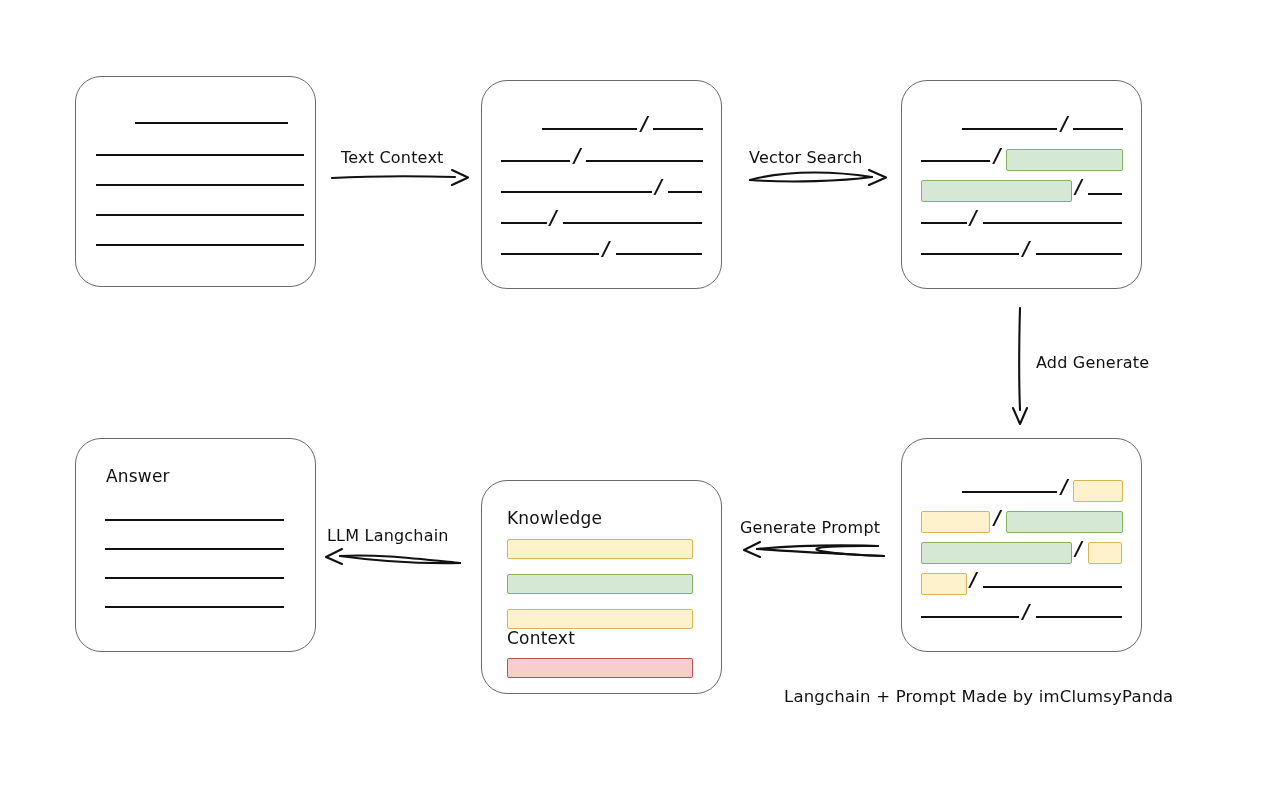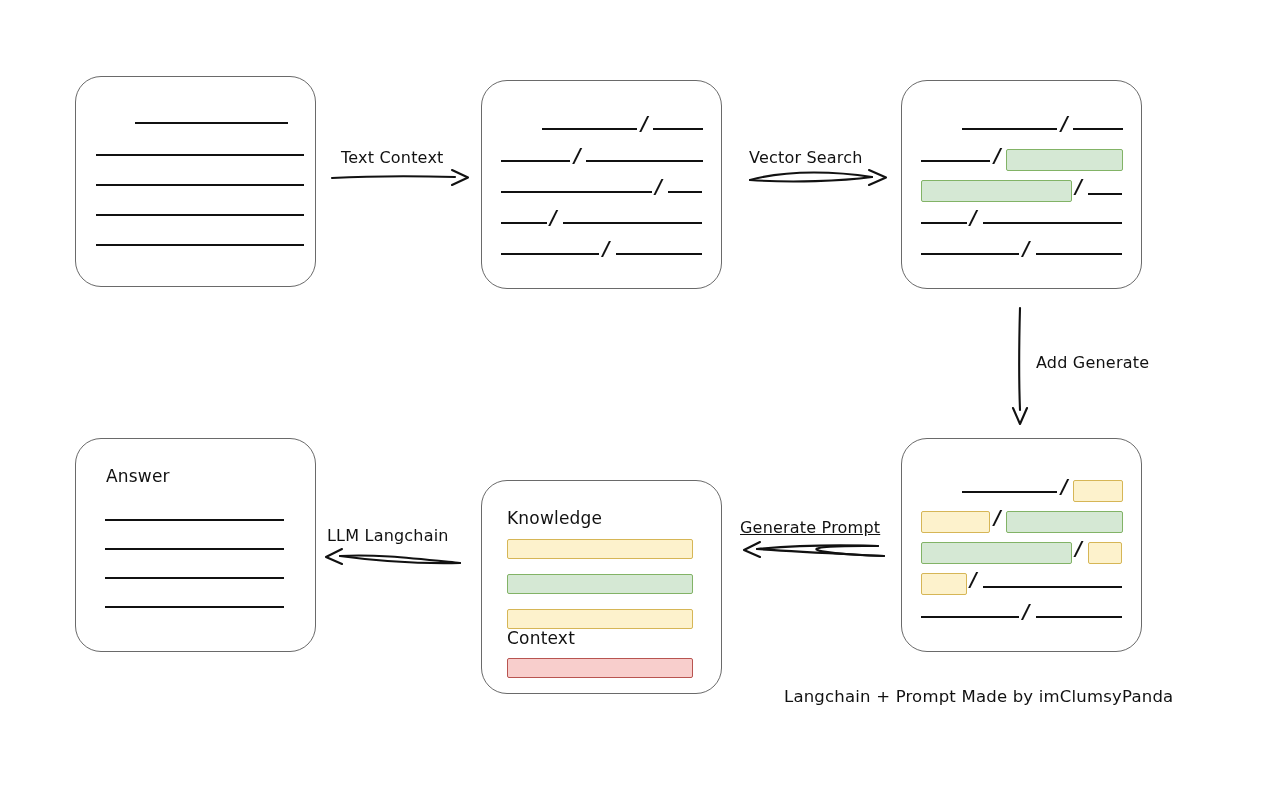--- a/index.html
+++ b/index.html
@@ -195,21 +195,21 @@
   <div class="line" style="left:12%; top:138px; width:75%;"></div>
   <div class="line" style="left:12%; top:167px; width:75%;"></div>
 </div>
 
 <div class="edge-label" style="left:341px; top:148px;">Text Context</div>
 
 <div class="edge-label" style="left:749px; top:148px;text-align:right;">Vector Search</div>
 
 <div class="edge-label" style="left:1036px; top:353px;">Add Generate</div>
 
-<div class="edge-label" style="left:740px; top:518px;text-decoration:underline;">Generate Prompt</div>
+<div class="edge-label" style="left:740px; top:518px;">Generate Prompt</div>
 
 <div class="edge-label" style="left:327px; top:526px;">LLM Langchain</div>
 
 <div class="footer-note" style="left:784px; top:687px;">Langchain + Prompt Made by imClumsyPanda</div>
 
 <svg class="arrow-layer" viewBox="0 0 1262 792" xmlns="http://www.w3.org/2000/svg">
 
   <g>
     <path d="M332,178 C 370,176 420,176 455,177" fill="none" stroke="#111111" stroke-width="2.1" stroke-linecap="round"></path>
     <path d="M452,170 L468,177.5 L452,185" fill="none" stroke="#111111" stroke-width="2.1" stroke-linejoin="round" stroke-linecap="round"></path>

